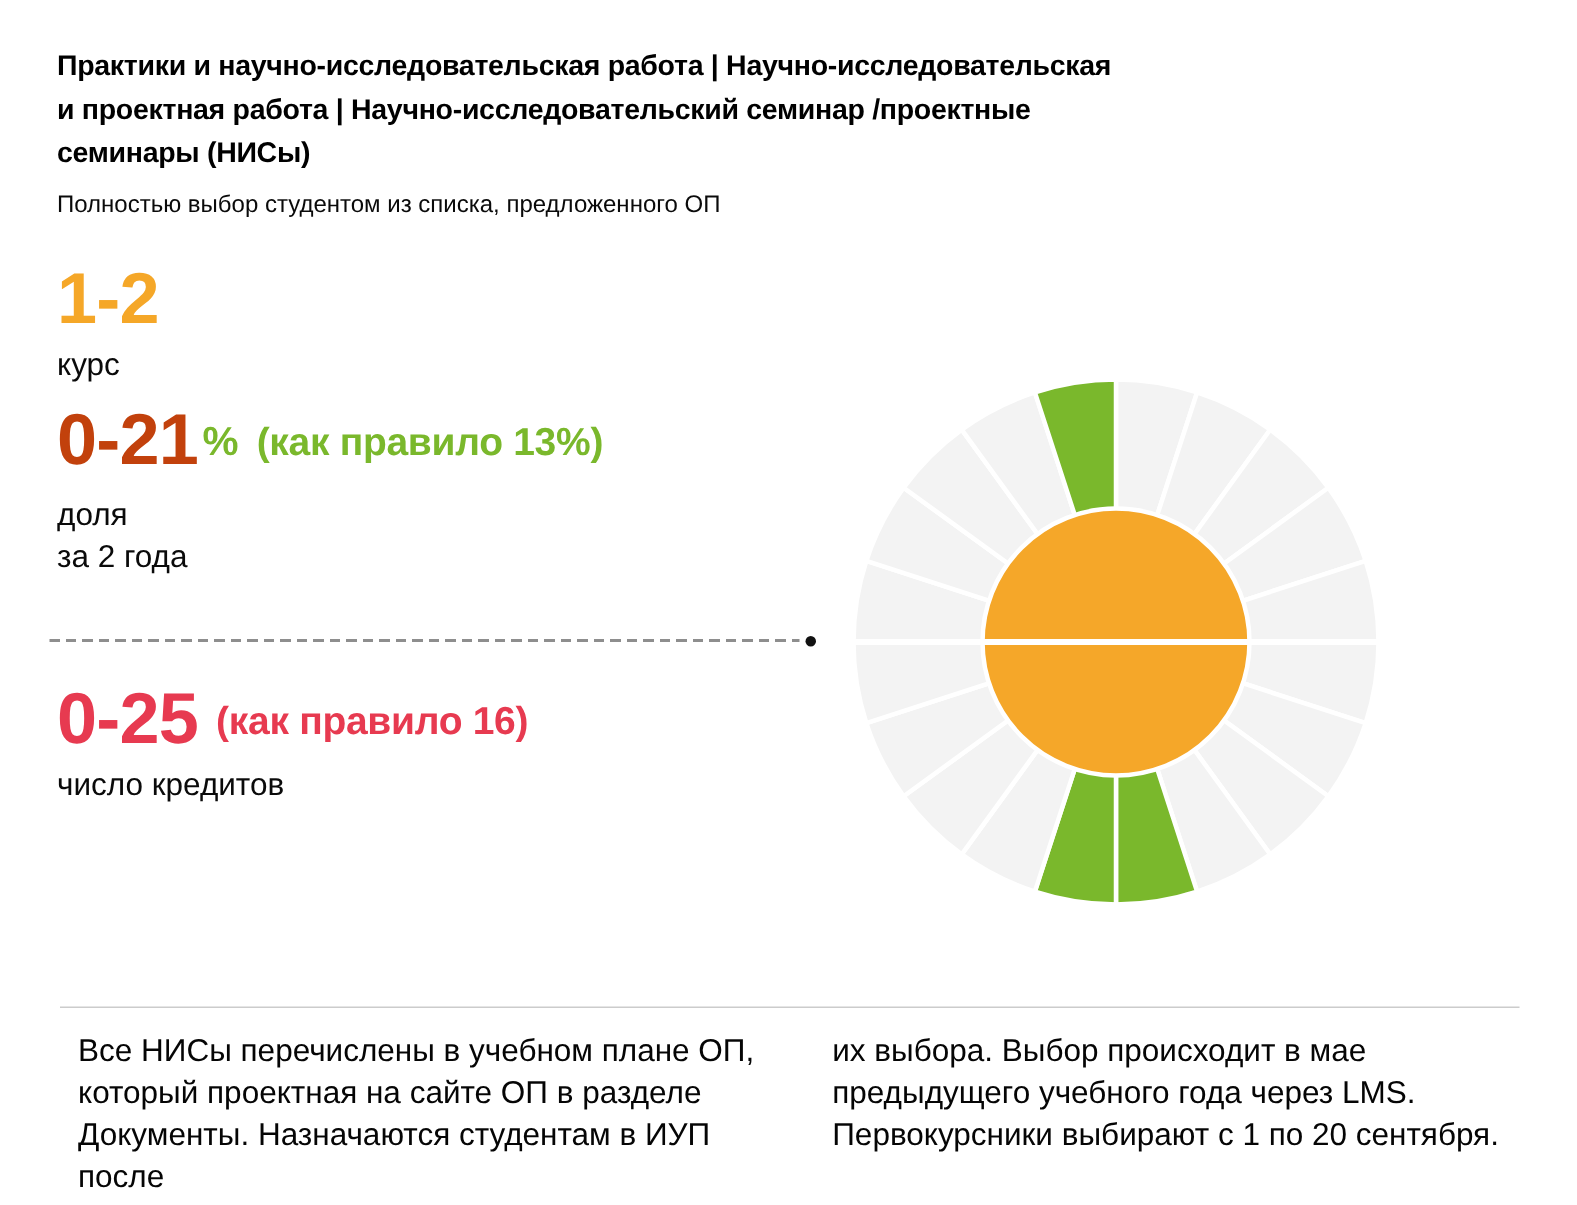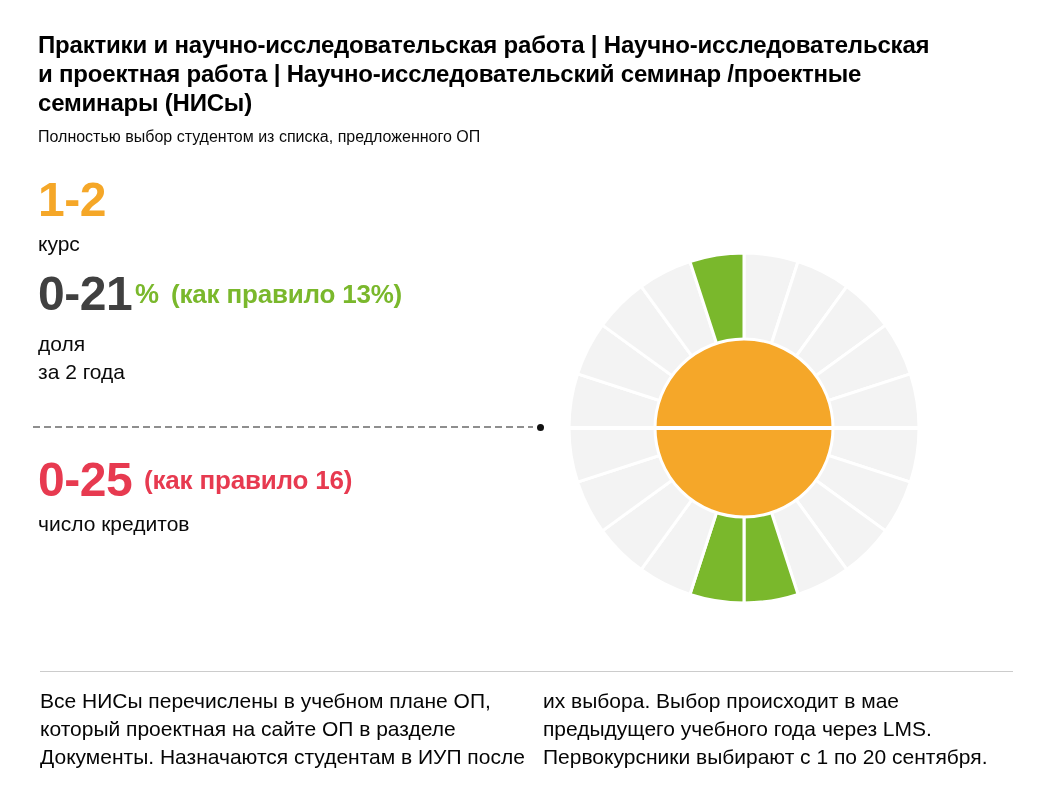--- a/index.html
+++ b/index.html
@@ -9,21 +9,21 @@
     width: 1051px;
     height: 803px;
     background: #ffffff;
     overflow: hidden;
     font-family: "Liberation Sans", sans-serif;
     color: #000000;
   }
   
   .header { position: absolute; left: 38px; top: 30px; width: 990px; }
   .title-line {
-    font-size: 24px;
+    font-size: 19px;
     font-weight: bold;
     line-height: 29px;
     letter-spacing: -0.2px;
     color: #000000;
   }
   .subtitle {
     margin-top: 7px;
     font-size: 16px;
     line-height: 25px;
     color: #0a0a0a;
@@ -88,21 +88,21 @@
     background: #cccccc;
   }
   .footer {
     position: absolute;
     left: 40px;
     top: 687px;
     width: 973px;
     display: flex;
     gap: 18px;
   }
-  .footer-col { font-size: 21px; line-height: 28px; color: #050505; }
+  .footer-col { font-size: 21px; line-height: 28px; color: #050505; margin-left: 12px; }
   .footer-col-left  { width: 485px; }
   .footer-col-right { width: 470px; }
 </style>
 </head>
 <body>
 
 <div class="slide">
 
   <div class="header">
     <div class="title">
@@ -115,21 +115,21 @@
 
   <div class="stat stat-course">
     <div class="stat-row">
       <span class="stat-number" style="color: rgb(245, 167, 40);">1-2</span>
     </div>
     <div class="stat-label">курс</div>
   </div>
 
   <div class="stat stat-share">
     <div class="stat-row">
-      <span class="stat-number" style="color: #404040;">0-21</span>
+      <span class="stat-number" style="color: #c2410c;">0-21</span>
       <span class="stat-unit" style="color: rgb(122, 184, 44);">%</span>
       <span class="stat-note" style="color: rgb(122, 184, 44);">(как правило 13%)</span>
     </div>
     <div class="stat-label">
       <div>доля</div>
       <div>за 2 года</div>
     </div>
   </div>
 
   <div class="divider"></div>

